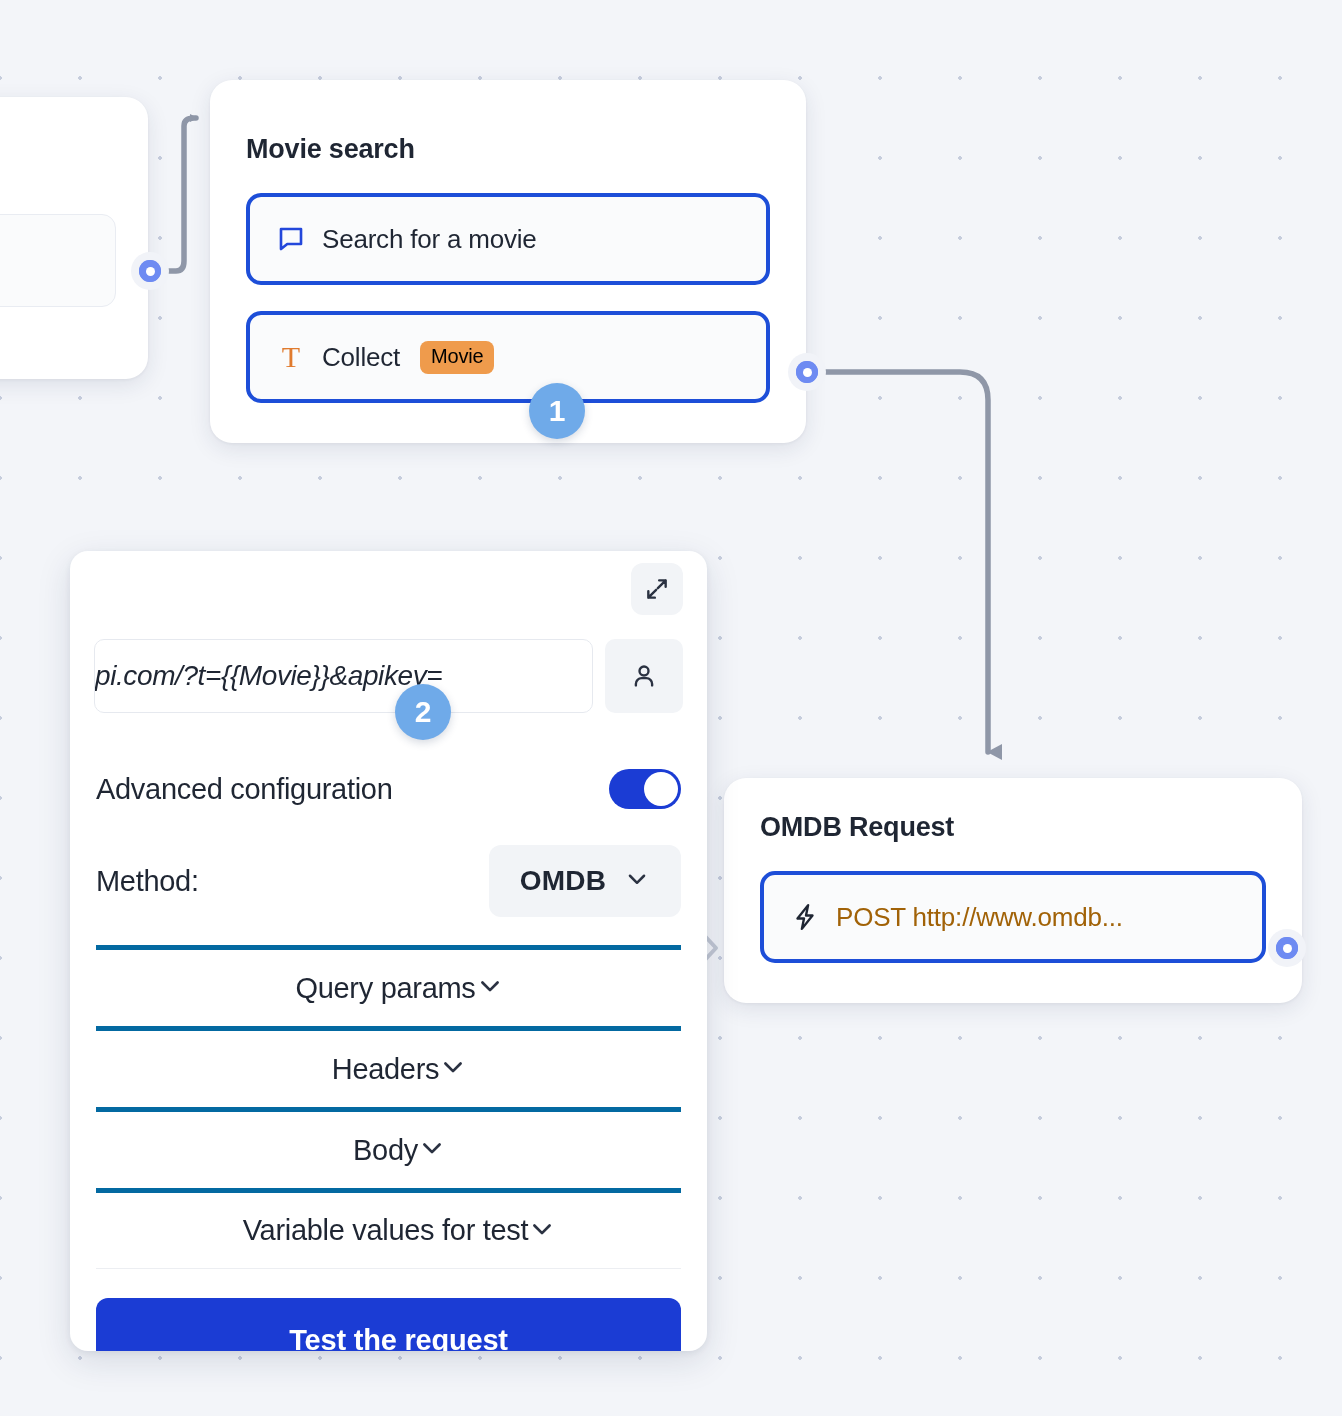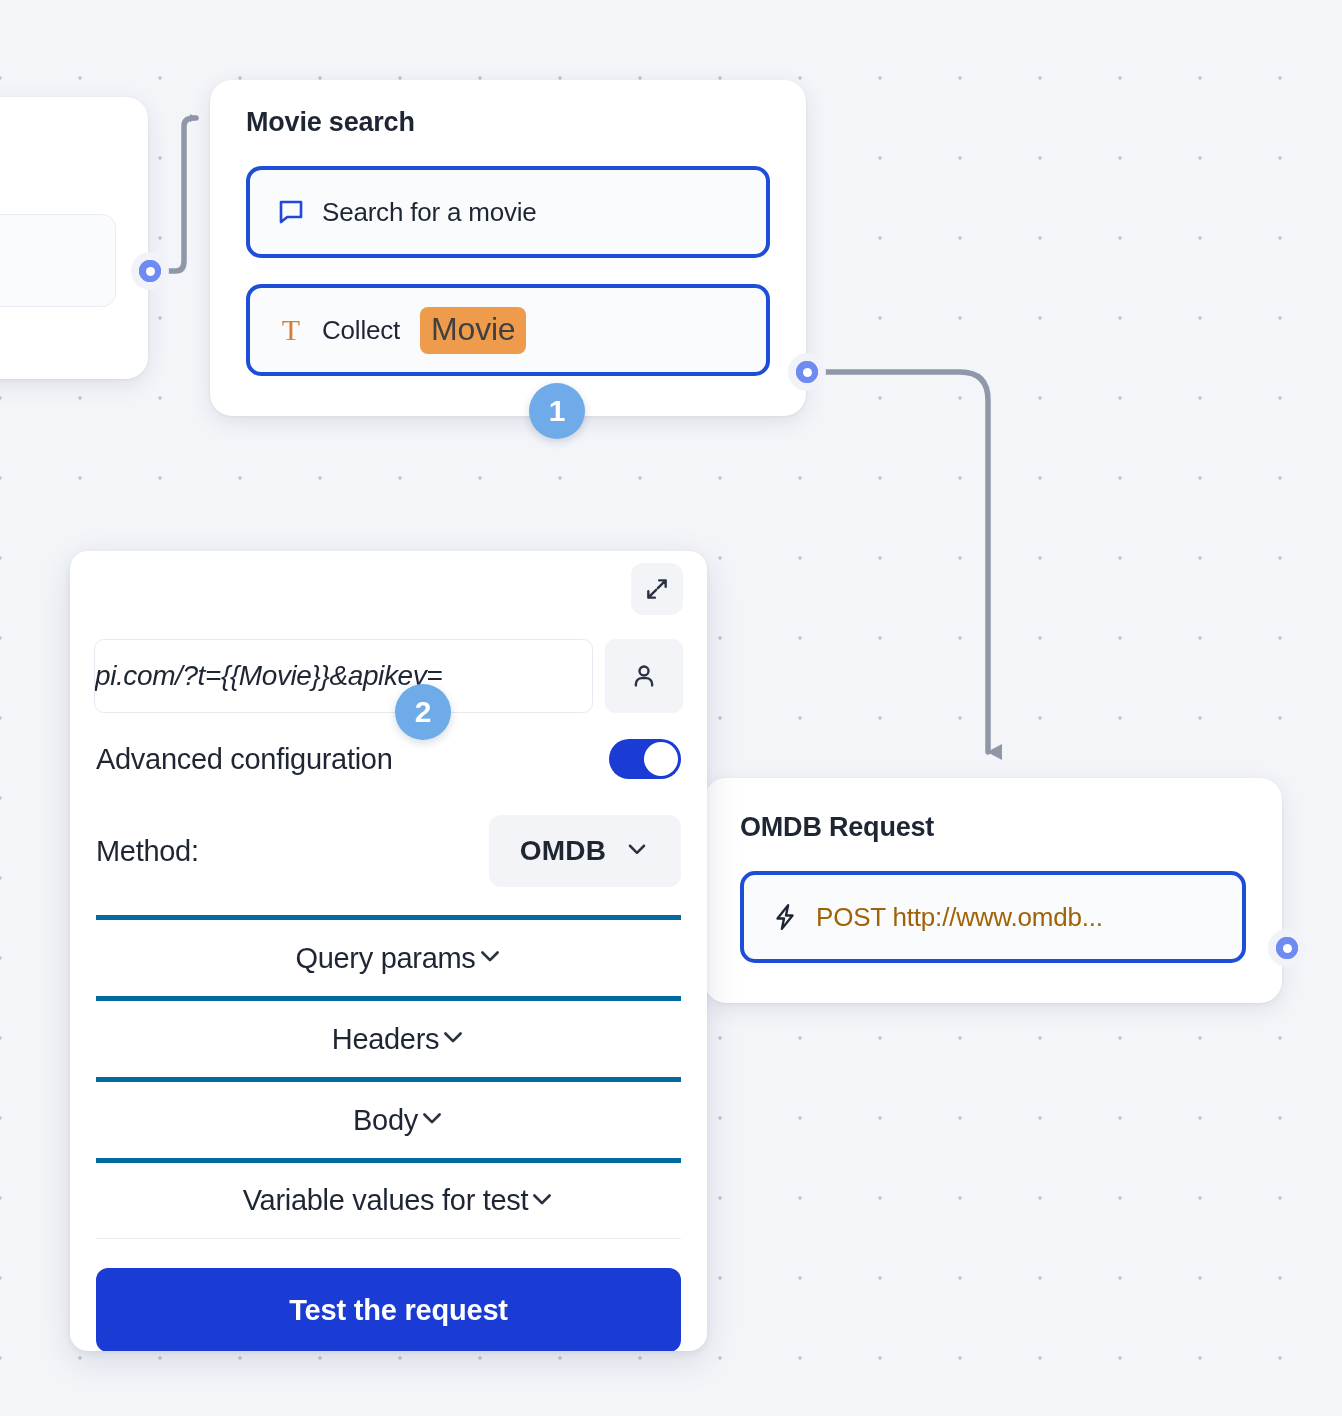--- a/index.html
+++ b/index.html
@@ -50,21 +50,21 @@
     background: #fafbfc;
     border: 1px solid #e9ecf2;
     border-radius: 14px;
   }
 
   
   .node-movie {
     left: 210px;
     top: 80px;
     width: 596px;
-    padding: 27px 36px 40px 36px;
+    padding: 54px 36px 40px 36px;
   }
 
   .node-title {
     font-size: 27px;
     font-weight: 700;
     letter-spacing: -.2px;
     color: #1f2633;
     margin-bottom: 28px;
   }
 
@@ -96,31 +96,31 @@
     font-size: 30px;
     color: #e07b2e;
     line-height: 1;
     width: 30px;
     text-align: center;
   }
 
   .var-chip {
     display: inline-block;
     background: #ef9b4c;
-    color: #404040;
-    font-size: 32px;
+    color: #000000;
+    font-size: 20px;
     border-radius: 8px;
     padding: 4px 11px 6px 11px;
     letter-spacing: -.2px;
     margin-left: 4px;
   }
 
   
   .node-omdb {
-    left: 704px;
+    left: 724px;
     top: 778px;
     width: 578px;
     padding: 34px 36px 40px 36px;
   }
   .node-omdb .slot { margin-bottom: 0; }
   .omdb-url {
     font-size: 26px;
     color: #a16207;
     letter-spacing: -.2px;
     white-space: nowrap;
@@ -233,21 +233,21 @@
     border-radius: 10px;
     background: #f2f4f7;
     display: flex; align-items: center; justify-content: center;
     cursor: pointer;
   }
 
   .adv-row {
     display: flex;
     align-items: center;
     justify-content: space-between;
-    margin-top: 26px;
+    margin-top: 56px;
     padding: 0 2px;
   }
   .adv-label { font-size: 29px; color: #1f2633; letter-spacing: -.3px; }
 
   .toggle {
     width: 72px; height: 40px;
     border-radius: 20px;
     background: #1b3cd4;
     position: relative;
     cursor: pointer;

